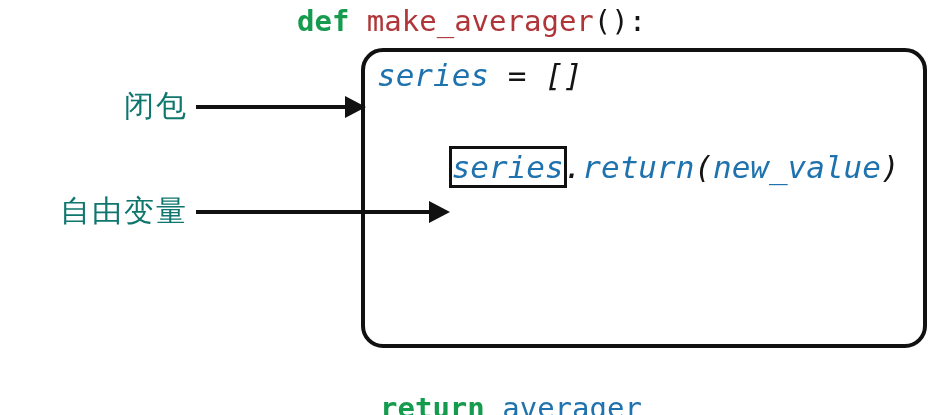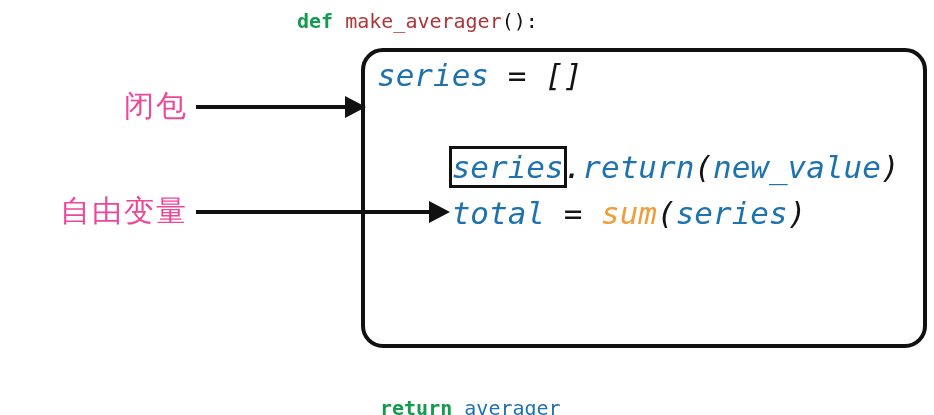--- a/index.html
+++ b/index.html
@@ -12,21 +12,21 @@
     width: 934px;
     height: 415px;
     background: #ffffff;
     overflow: hidden;
     font-family: "DejaVu Sans Mono", "Liberation Mono", monospace;
   }
   
   .code-line {
     position: absolute;
     white-space: pre;
-    font-size: 20px;
+    font-size: 29px;
     line-height: 36px;
     color: var(--c-plain, #141414);
   }
   .box-code {
     position: absolute;
     left: 377px;
     top: 52px;
     font-style: italic;
   }
   .box-line {
@@ -58,21 +58,21 @@
 
   
   .anno-label {
     position: absolute;
     left: 30px;
     width: 158px;
     text-align: right;
     font-size: 30px;
     line-height: 36px;
     letter-spacing: 2px;
-    color: #ec4899;
+    color: #0f766e;
     font-family: "Liberation Sans", "DejaVu Sans", sans-serif;
   }
   .label-closure { top: 88px; }
   .label-free-variable { top: 193px; }
 
   
   .arrow-line {
     position: absolute;
     height: 4px;
     background: #111;
@@ -101,21 +101,20 @@
 <div class="stage">
 
   <div class="code-line title-line"><span class="tok-keyword">def</span><span class="tok-plain"> </span><span class="tok-name">make_averager</span><span class="tok-plain">():</span></div>
 
   <div class="closure-box"></div>
 
   <div class="box-code">
     <div class="box-line"><span class="tok-variable">series</span><span class="tok-plain"> = []</span></div>
     <div class="box-line"></div>
     <div class="box-line"><span class="tok-plain">    </span><span class="tok-variable tok-boxed">series</span><span class="tok-plain">.</span><span class="tok-variable">return</span><span class="tok-plain">(</span><span class="tok-variable">new_value</span><span class="tok-plain">)</span></div>
-    <div class="box-line"><span class="tok-plain">    </span><span class="tok-variable">total</span><span class="tok-plain"> = </span><span class="tok-builtin">sum</span><span class="tok-plain">(</span><span class="tok-variable">series</span><span class="tok-plain">)</span></div>
   </div>
 
   <div class="code-line footer-line"><span class="tok-keyword">return</span><span class="tok-plain"> </span><span class="tok-variable">averager</span></div>
 
   <div class="anno-label label-closure">闭包</div>
   <div class="arrow-line arrow1-line"></div>
   <div class="arrow-head arrow1-head"></div>
 
   <div class="anno-label label-free-variable">自由变量</div>
   <div class="arrow-line arrow2-line"></div>

